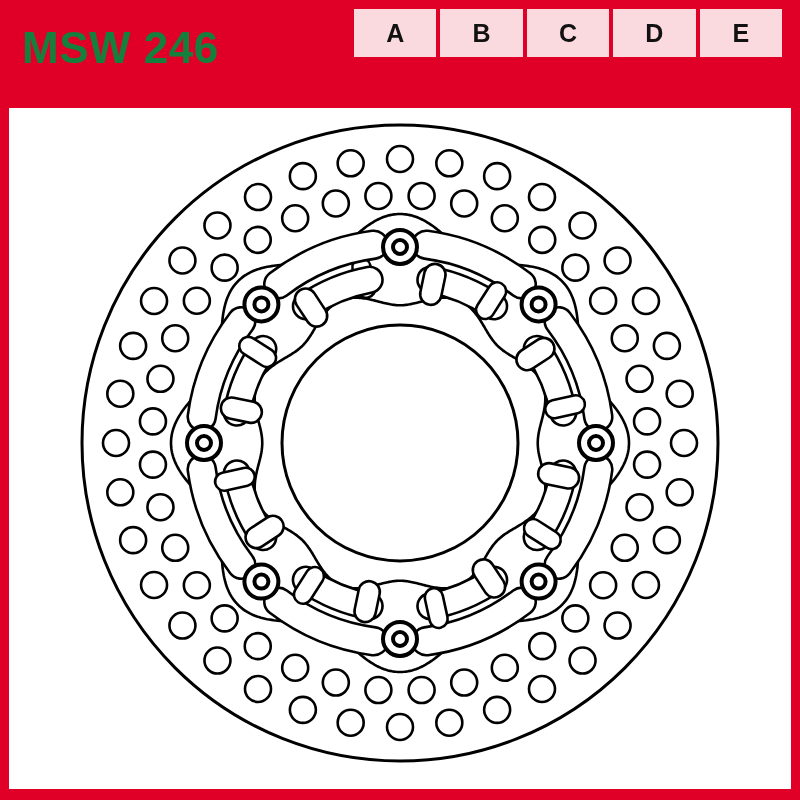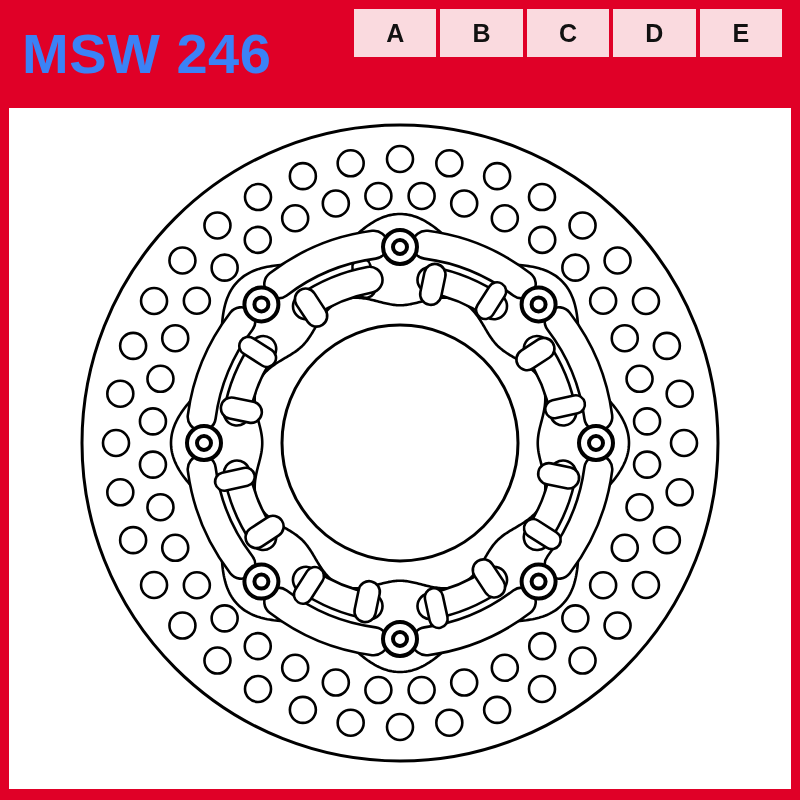--- a/index.html
+++ b/index.html
@@ -24,22 +24,22 @@
   .frame-header { left: 0; top: 0; width: 800px; height: 108px; }
   .frame-left   { left: 0; top: 0; width: 9px; height: 800px; }
   .frame-right  { left: 791px; top: 0; width: 9px; height: 800px; }
   .frame-bottom { left: 0; top: 789px; width: 800px; height: 11px; }
 
   
   .title {
     position: absolute;
     left: 22px;
     top: 26px;
-    color: #3b82f6;
-    font-size: 56px;
+    color: #15803d;
+    font-size: 44px;
     font-weight: bold;
     letter-spacing: 0.5px;
     font-family: "Liberation Sans", sans-serif;
     line-height: 1;
     white-space: nowrap;
   }
 
   
   .dim-table {
     position: absolute;

